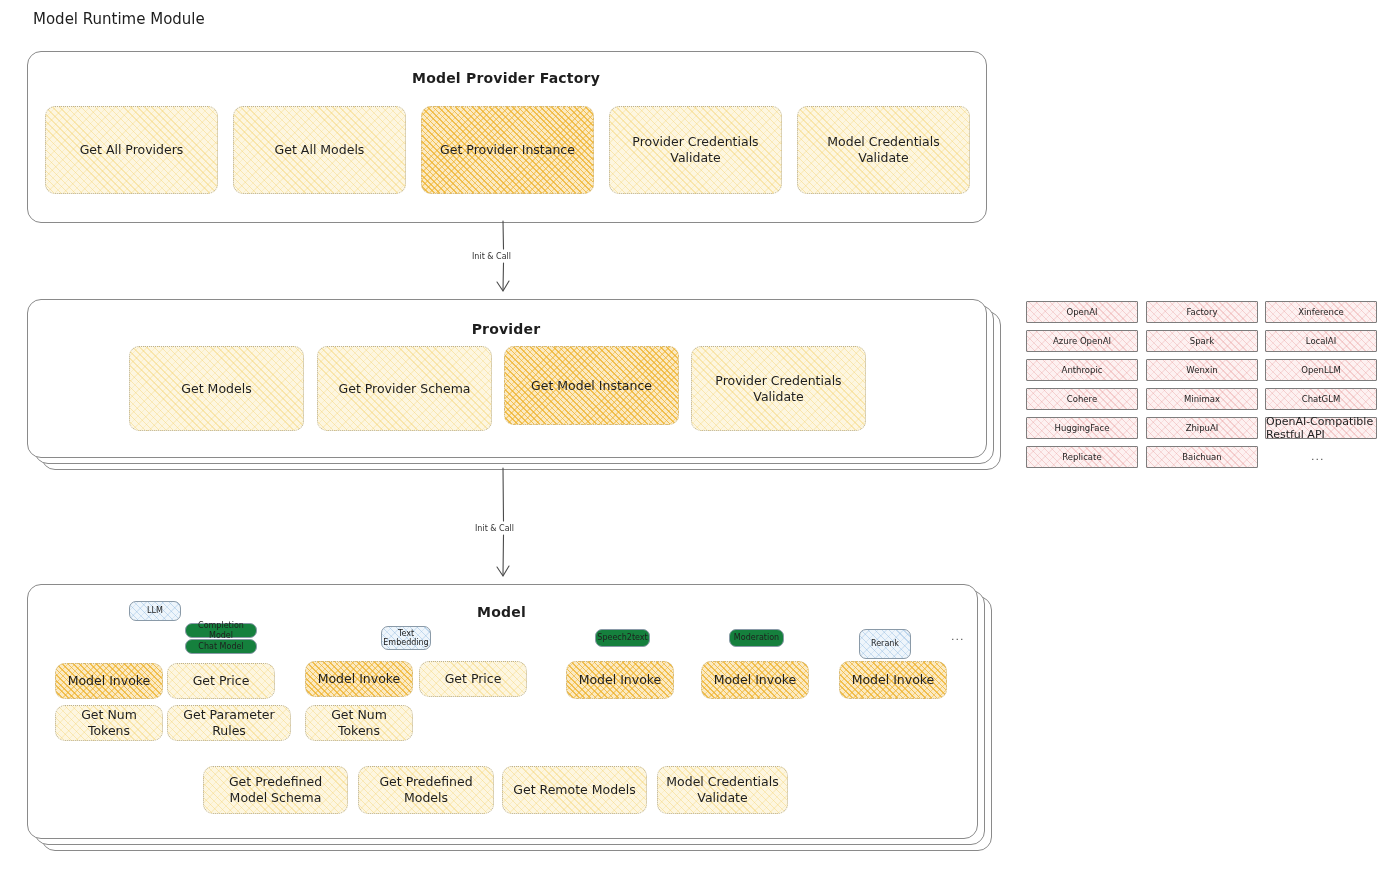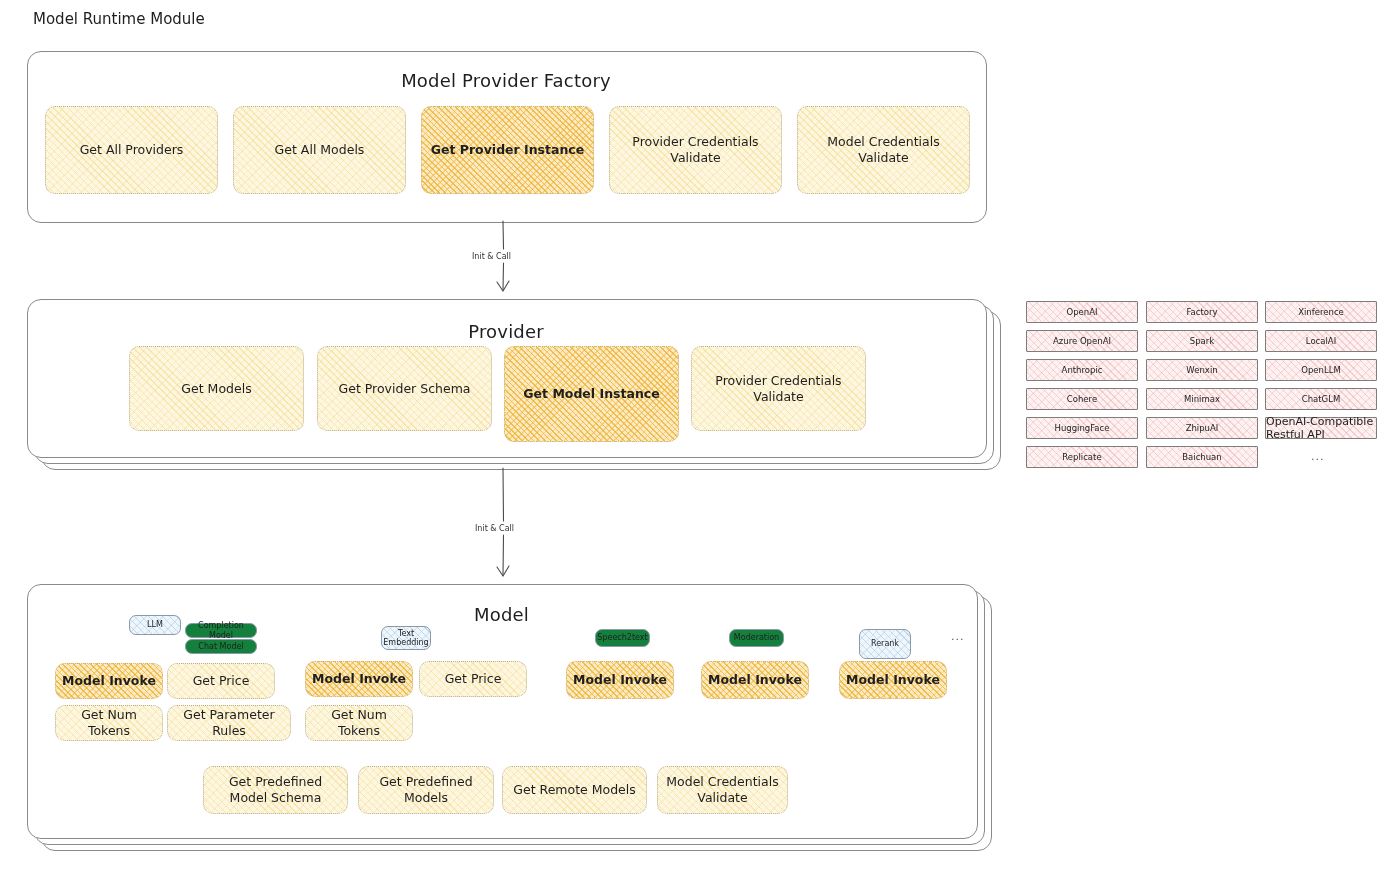--- a/index.html
+++ b/index.html
@@ -10,21 +10,21 @@
   }
 
   
   .shell{
     position:absolute;border:1.1px solid #8a8a8a;border-radius:14px;background:#fff;
   }
   .shell.ghost{background:#fff;}
 
   .title{
     position:absolute;left:0;right:0;text-align:center;
-    font-size:18px;color:#1e1e1e;letter-spacing:.2px;
+    font-size:14px;color:#1e1e1e;letter-spacing:.2px;font-weight:bold;
   }
 
   
   .node{
     position:absolute;box-sizing:border-box;
     display:flex;align-items:center;justify-content:center;text-align:center;
     border-radius:10px;
     border:1.2px dotted #b9b094;
     font-size:12.5px;line-height:1.25;
     color:#1e1e1e;padding:4px 6px;
@@ -36,21 +36,20 @@
       repeating-linear-gradient(45deg, rgba(243,205,98,.40) 0 1px, transparent 1px 5px),
       repeating-linear-gradient(-45deg, rgba(243,205,98,.20) 0 1px, transparent 1px 6px);
   }
   
   .o{
     background-color:#fbeac3;
     background-image:
       repeating-linear-gradient(45deg, rgba(238,176,39,.75) 0 1.2px, transparent 1.2px 4px),
       repeating-linear-gradient(-45deg, rgba(238,176,39,.45) 0 1.1px, transparent 1.1px 5px);
     border-color:#cbb786;
-    font-weight:bold;
   }
   
   .b{
     background-color:#eef5fb;
     background-image:
       repeating-linear-gradient(45deg, rgba(112,165,214,.35) 0 1px, transparent 1px 5px),
       repeating-linear-gradient(-45deg, rgba(112,165,214,.18) 0 1px, transparent 1px 6px);
     border:1.1px solid #8a9aa8;border-radius:7px;
     font-size:8px;line-height:1.15;
   }
@@ -95,21 +94,21 @@
 
 <div class="arrow-label" style="left:472px;top:252px;">Init &amp; Call</div>
 
 <div class="shell ghost" style="left:41px;top:311px;width:958px;height:157px;"></div>
 <div class="shell ghost" style="left:34px;top:305px;width:958px;height:157px;"></div>
 <div class="shell" style="left:27px;top:299px;width:958px;height:157px;"></div>
 <div class="title" style="left:27px;width:958px;top:321px;">Provider</div>
 
 <div class="node y" style="left:129px;top:346px;width:175px;height:85px;">Get Models</div>
 <div class="node y" style="left:317px;top:346px;width:175px;height:85px;">Get Provider Schema</div>
-<div class="node o" style="left:504px;top:346px;width:175px;height:96px;">Get Model Instance</div>
+<div class="node o" style="left:504px;top:346px;width:175px;height:79px;">Get Model Instance</div>
 <div class="node y" style="left:691px;top:346px;width:175px;height:85px;">Provider Credentials Validate</div>
 
 <div class="p" style="position:absolute;left:1026px;top:301px;width:112px;height:22px;display:flex;align-items:center;justify-content:center;box-sizing:border-box;">OpenAI</div>
 <div class="p" style="position:absolute;left:1026px;top:330px;width:112px;height:22px;display:flex;align-items:center;justify-content:center;box-sizing:border-box;text-align:right;">Azure OpenAI</div>
 <div class="p" style="position:absolute;left:1026px;top:359px;width:112px;height:22px;display:flex;align-items:center;justify-content:center;box-sizing:border-box;">Anthropic</div>
 <div class="p" style="position:absolute;left:1026px;top:388px;width:112px;height:22px;display:flex;align-items:center;justify-content:center;box-sizing:border-box;">Cohere</div>
 <div class="p" style="position:absolute;left:1026px;top:417px;width:112px;height:22px;display:flex;align-items:center;justify-content:center;box-sizing:border-box;">HuggingFace</div>
 <div class="p" style="position:absolute;left:1026px;top:446px;width:112px;height:22px;display:flex;align-items:center;justify-content:center;box-sizing:border-box;">Replicate</div>
 
 <div class="p" style="position:absolute;left:1146px;top:301px;width:112px;height:22px;display:flex;align-items:center;justify-content:center;box-sizing:border-box;">Factory</div>
@@ -126,21 +125,21 @@
 <div class="p" style="position:absolute;left:1265px;top:417px;width:112px;height:22px;display:flex;align-items:center;justify-content:center;box-sizing:border-box;font-size:11px;">OpenAI-Compatible Restful API</div>
 <div class="dots" style="left:1311px;top:450px;font-size:11px;">...</div>
 
 <div class="arrow-label" style="left:475px;top:524px;">Init &amp; Call</div>
 
 <div class="shell ghost" style="left:41px;top:596px;width:949px;height:253px;"></div>
 <div class="shell ghost" style="left:34px;top:590px;width:949px;height:253px;"></div>
 <div class="shell" style="left:27px;top:584px;width:949px;height:253px;"></div>
 <div class="title" style="left:27px;width:949px;top:604px;">Model</div>
 
-<div class="node b" style="left:129px;top:615px;width:52px;height:20px;">LLM</div>
+<div class="node b" style="left:129px;top:601px;width:52px;height:20px;">LLM</div>
 <div class="node b plain" style="left:185px;top:623px;width:72px;height:15px;">Completion Model</div>
 <div class="node b plain" style="left:185px;top:639px;width:72px;height:15px;">Chat Model</div>
 <div class="node b" style="left:381px;top:626px;width:50px;height:24px;">Text Embedding</div>
 <div class="node b plain" style="left:595px;top:629px;width:55px;height:18px;border-radius:7px;">Speech2text</div>
 <div class="node b plain" style="left:729px;top:629px;width:55px;height:18px;">Moderation</div>
 <div class="node b" style="left:859px;top:629px;width:52px;height:30px;">Rerank</div>
 <div class="dots" style="left:951px;top:630px;font-size:11px;">...</div>
 
 <div class="node o" style="left:55px;top:663px;width:108px;height:36px;">Model Invoke</div>
 <div class="node y" style="left:167px;top:663px;width:108px;height:36px;">Get Price</div>

